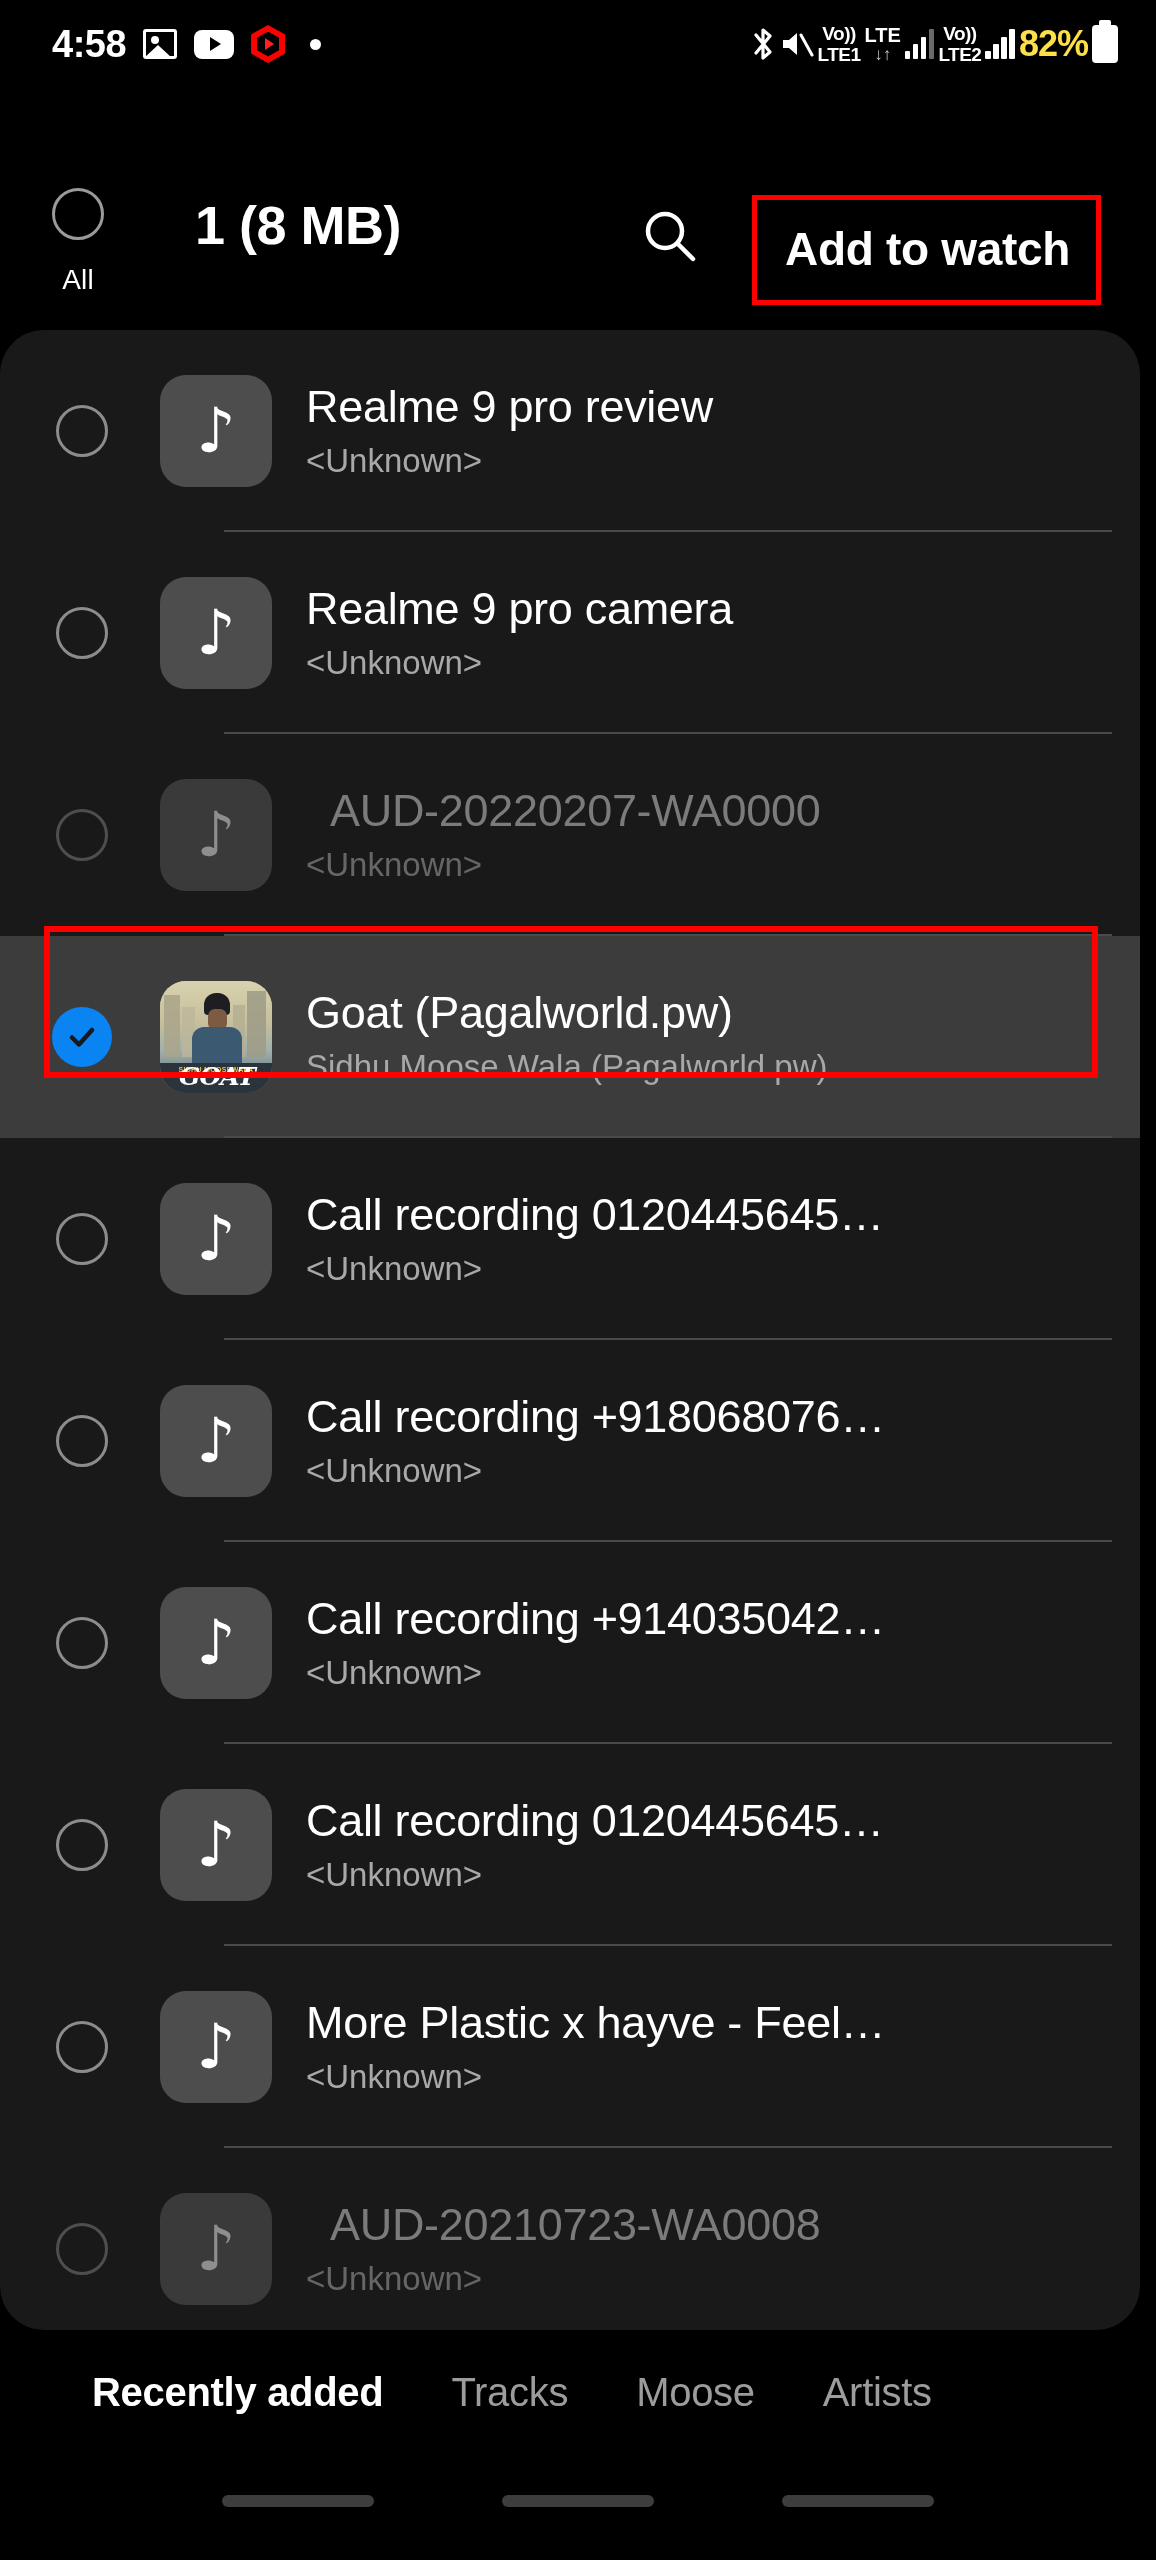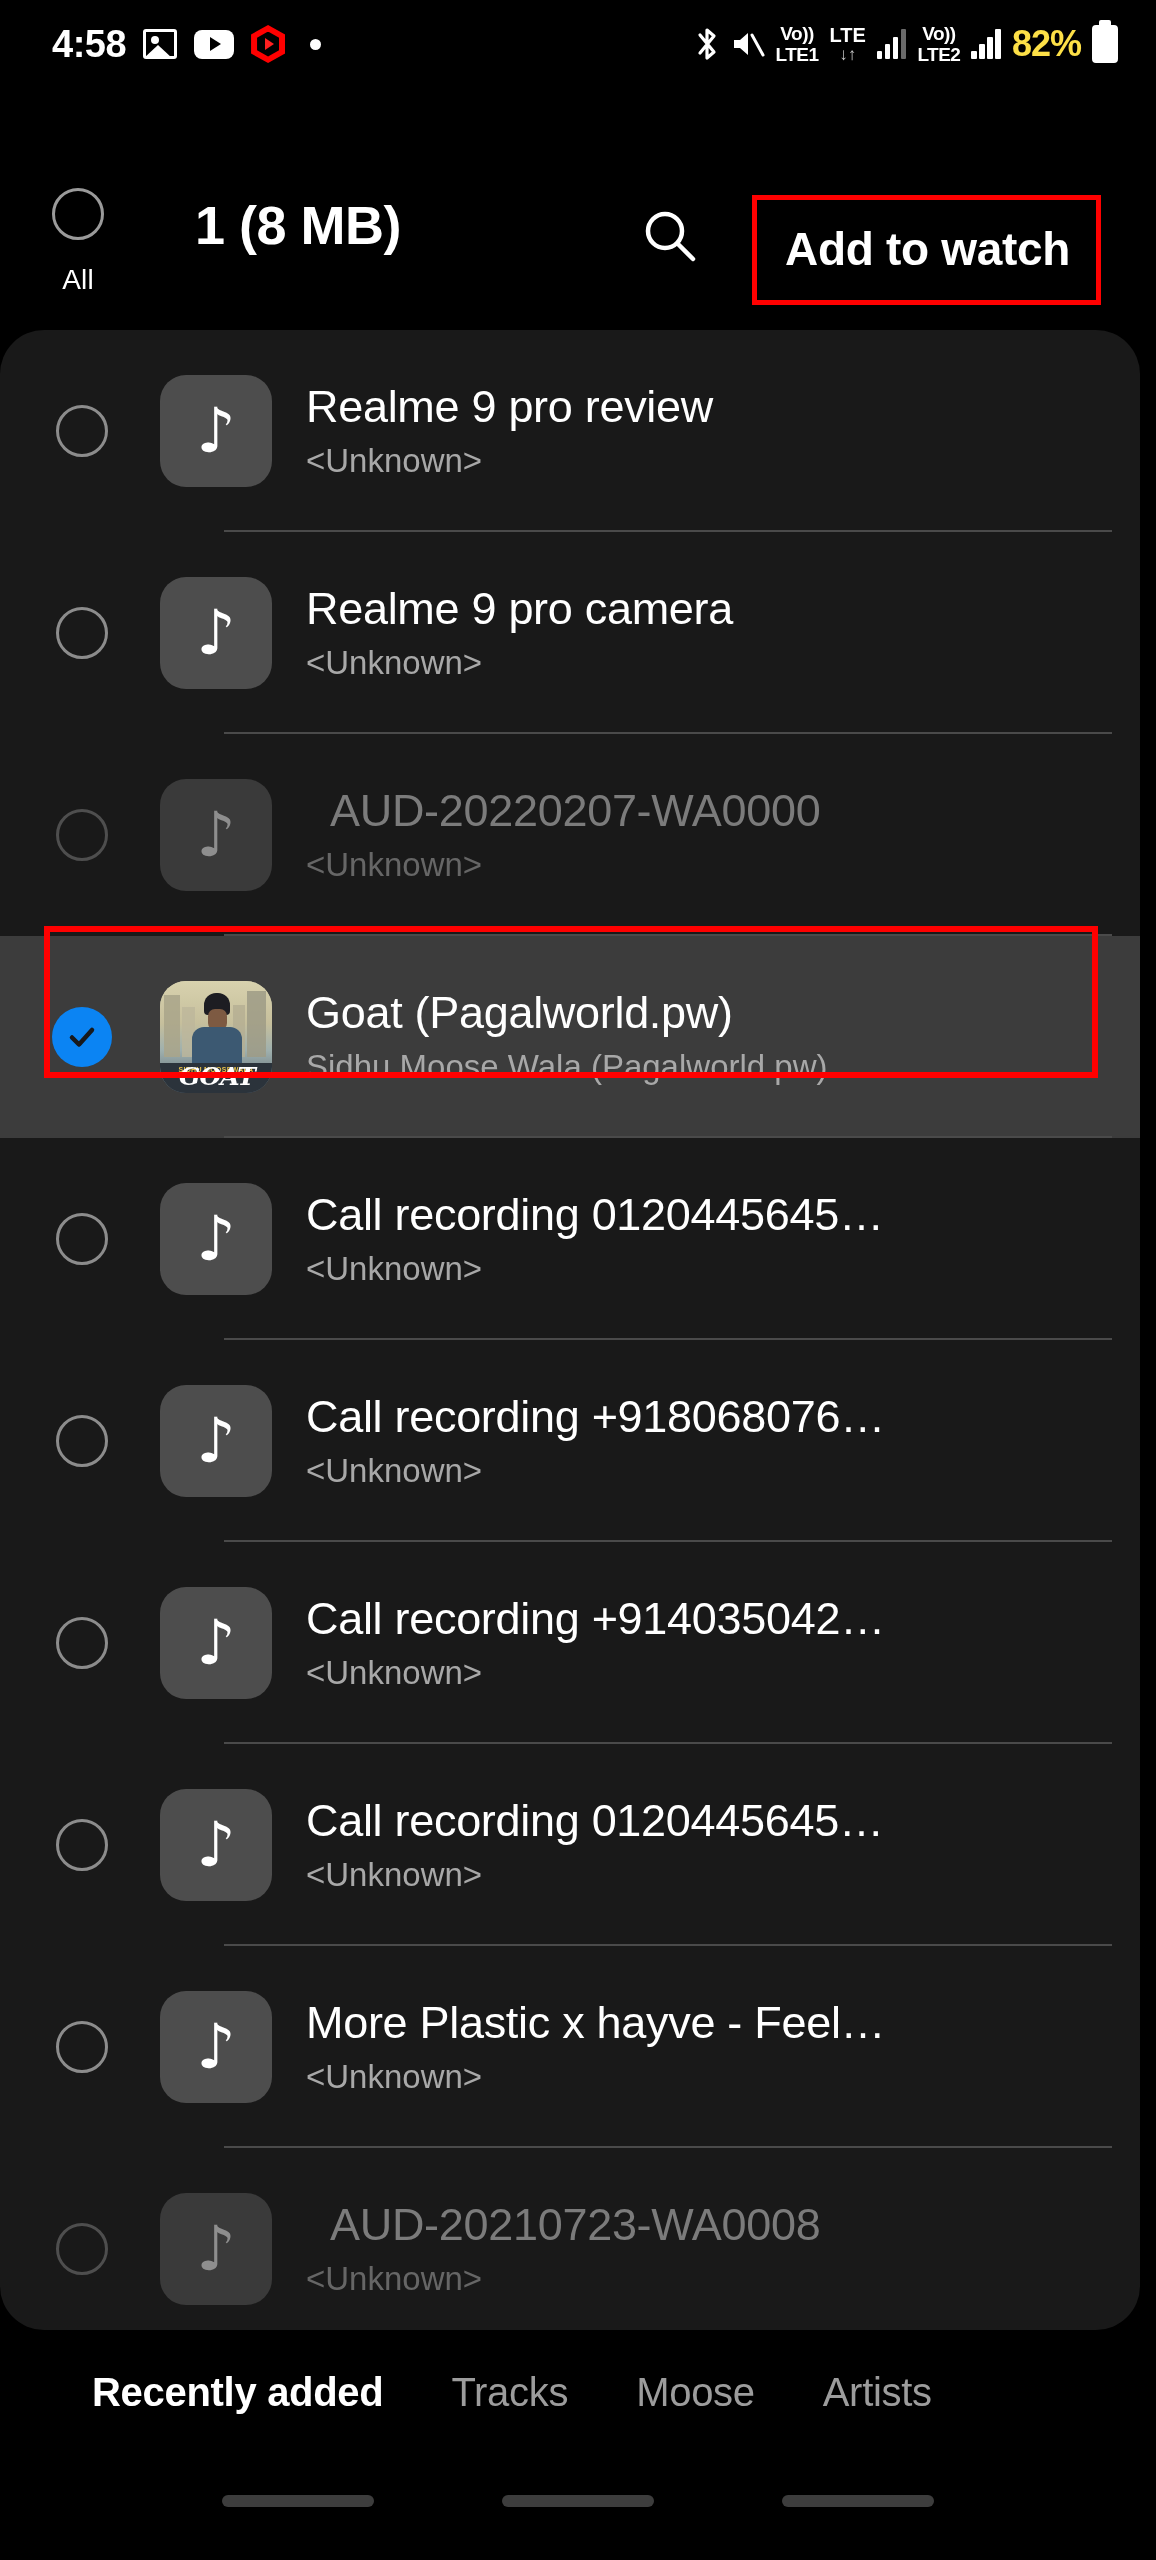--- a/index.html
+++ b/index.html
@@ -12,21 +12,21 @@
   .screen { position:relative; width:1156px; height:2560px; background:#000; }
 
   
   .statusbar {
     position:absolute; top:0; left:0; width:100%; height:88px;
     display:flex; align-items:center; justify-content:space-between;
     padding:0 38px 0 52px;
   }
   .sb-left { display:flex; align-items:center; gap:17px; }
   .sb-time { color:#fff; font-size:38px; font-weight:700; letter-spacing:-0.5px; }
-  .sb-right { display:flex; align-items:center; gap:11px; }
+  .sb-right { display:flex; align-items:center; gap:4px; }
   .gallery-ico { width:34px; height:30px; border:3.5px solid #fff; border-radius:3px;
     position:relative; overflow:hidden; background:#000; }
   .gallery-ico::before { content:""; position:absolute; width:8px; height:8px; border-radius:50%;
     background:#fff; left:5px; top:4px; }
   .gallery-ico::after { content:""; position:absolute; left:-2px; bottom:-2px;
     border-left:14px solid transparent; border-right:14px solid transparent;
     border-bottom:13px solid #fff; }
   .yt-ico { width:40px; height:29px; background:#fff; border-radius:8px;
     display:flex; align-items:center; justify-content:center; }
   .yt-ico::after { content:""; border-left:11px solid #000;

